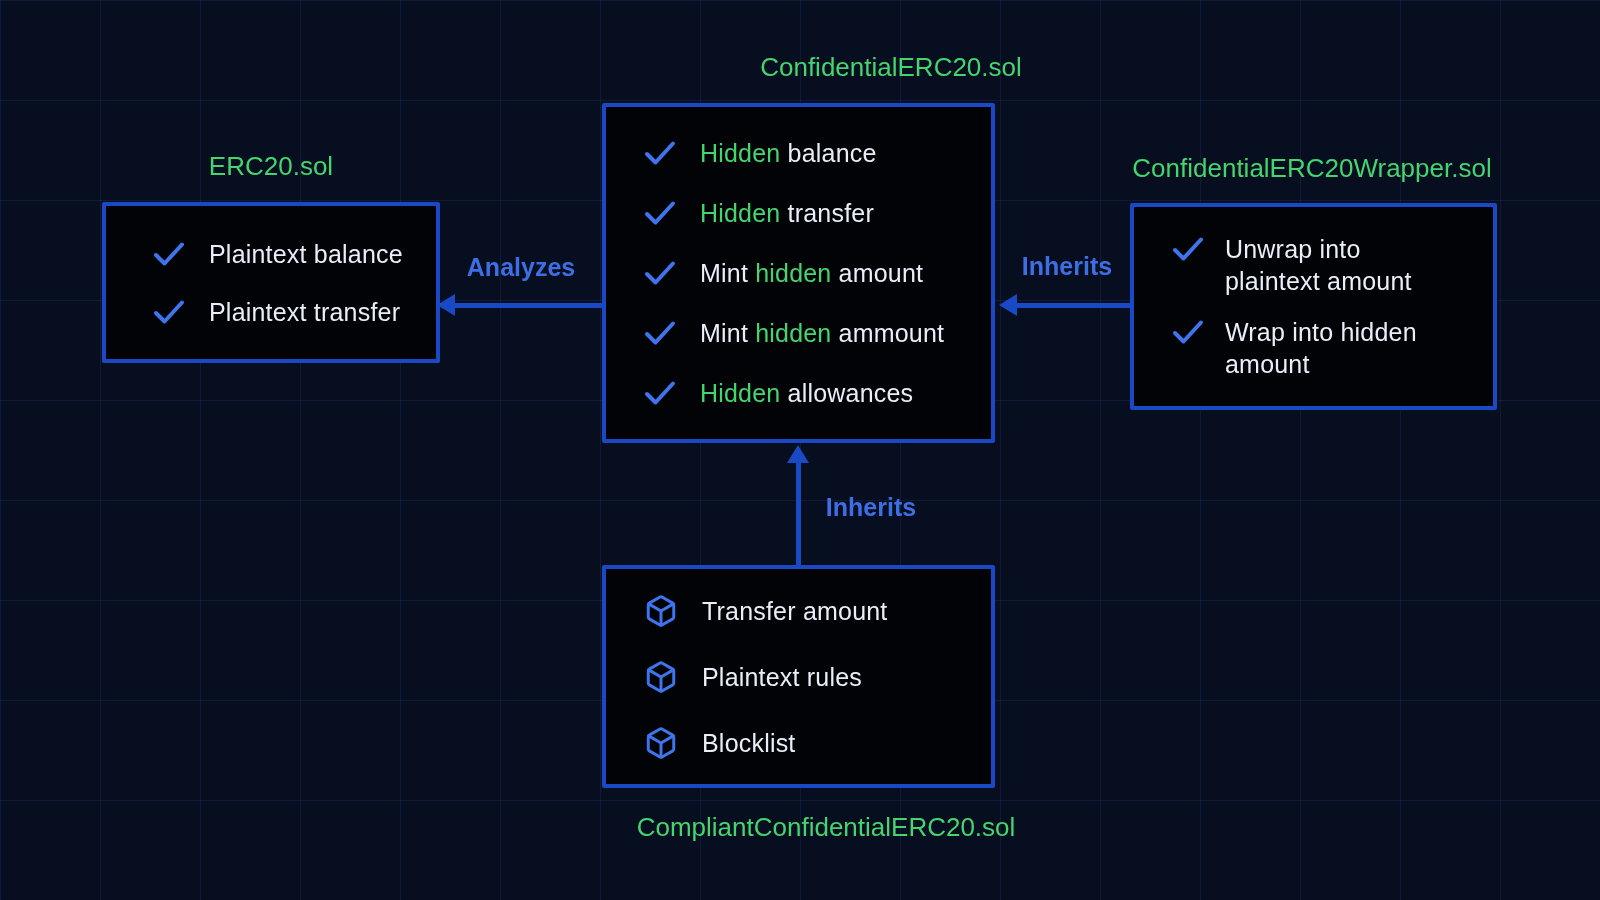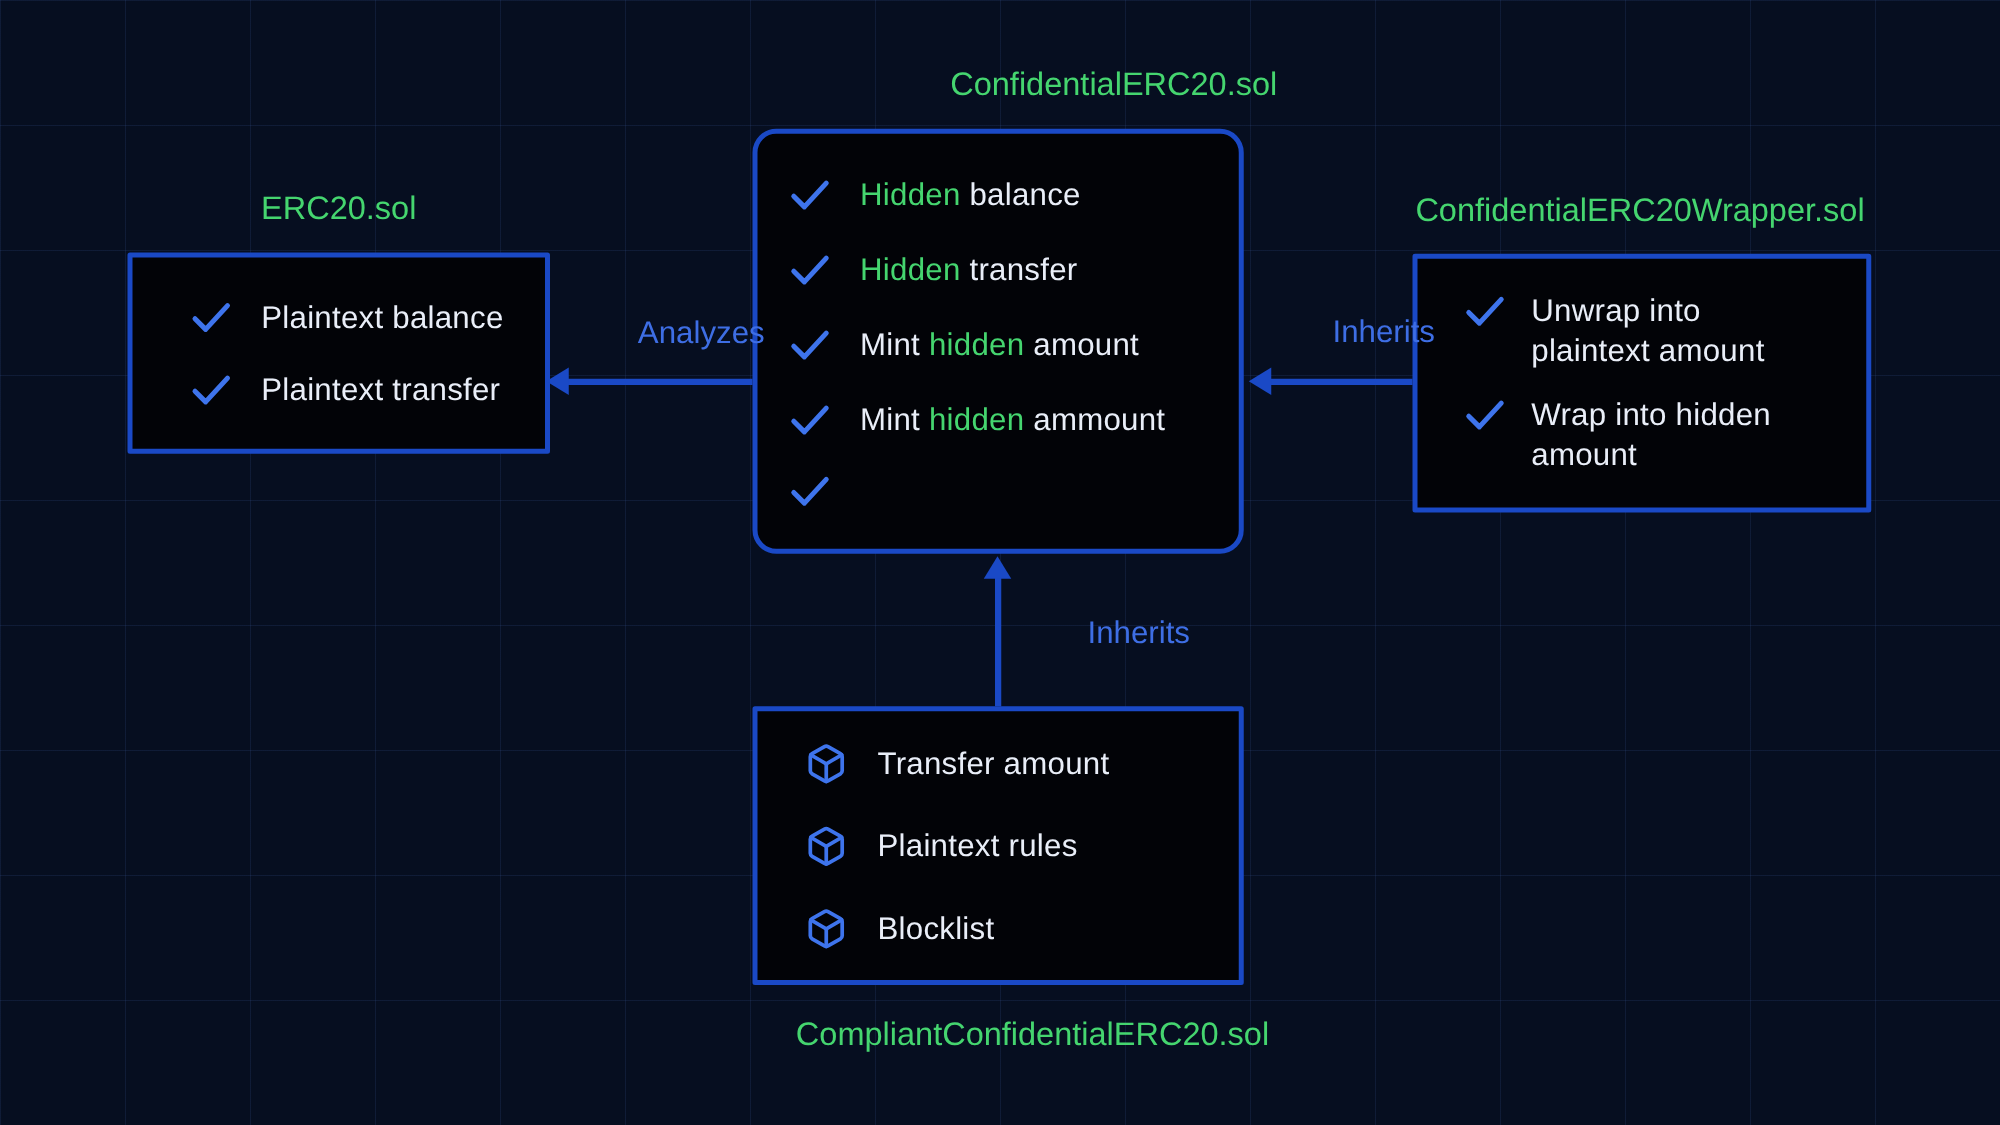--- a/index.html
+++ b/index.html
@@ -48,43 +48,42 @@
     font-weight:500;
     line-height:32px;
     letter-spacing:0.2px;
   }
   .row-text .g{color:#45d56f;}
   .edge-label{
     position:absolute;
     transform:translate(-50%,-50%);
     color:#3e6ee4;
     font-size:25px;
-    font-weight:400;
+    font-weight:700;
     white-space:nowrap;
-    margin-left:40px;
   }
   .hline,.vline{position:absolute;background:#1a49c6;}
   .hline{height:5px;}
   .vline{width:5px;}
   .head-left{
     position:absolute;width:0;height:0;
     border-top:11px solid transparent;
     border-bottom:11px solid transparent;
     border-right:18px solid #1a49c6;
   }
   .head-up{
     position:absolute;width:0;height:0;
     border-left:11px solid transparent;
     border-right:11px solid transparent;
     border-bottom:18px solid #1a49c6;
   }
 
   
   .node-erc20{left:102px;top:202px;width:338px;height:161px;padding-left:47px;gap:26px;}
-  .node-confidential{left:602px;top:103px;width:393px;height:340px;padding-left:26px;gap:28px;border-radius:19px;}
+  .node-confidential{left:602px;top:103px;width:393px;height:340px;padding-left:38px;gap:28px;}
   .node-wrapper{left:1130px;top:203px;width:367px;height:207px;padding-left:38px;gap:19px;}
   .node-compliant{left:602px;top:565px;width:393px;height:223px;padding-left:38px;gap:30px;}
 
   .node-erc20 .icon,.node-confidential .icon{margin-right:24px;}
   .node-wrapper .icon{margin-right:21px;margin-top:3px;}
   .node-compliant .icon{margin-right:24px;}
   .node-wrapper .row-text{width:232px;}
 </style>
 </head>
 <body>
@@ -133,20 +132,21 @@
     <div class="row">
       <svg class="icon" width="32" height="26" viewBox="0 0 32 26" fill="none">
           <path d="M3 14 L11.5 22.5 L29 3.5" stroke="#3e74ec" stroke-width="4" stroke-linecap="round" stroke-linejoin="round"></path>
         </svg>
       <div class="row-text"><span>Mint </span><span class="g">hidden</span><span> ammount</span></div>
     </div>
     <div class="row">
       <svg class="icon" width="32" height="26" viewBox="0 0 32 26" fill="none">
           <path d="M3 14 L11.5 22.5 L29 3.5" stroke="#3e74ec" stroke-width="4" stroke-linecap="round" stroke-linejoin="round"></path>
         </svg>
+      <div class="row-text"><span class="g">Hidden</span><span> allowances</span></div>
     </div>
   </div>
 
   <div class="node node-wrapper">
     <div class="row top">
       <svg class="icon" width="32" height="26" viewBox="0 0 32 26" fill="none">
           <path d="M3 14 L11.5 22.5 L29 3.5" stroke="#3e74ec" stroke-width="4" stroke-linecap="round" stroke-linejoin="round"></path>
         </svg>
       <div class="row-text"><span>Unwrap into plaintext amount</span></div>
     </div>

